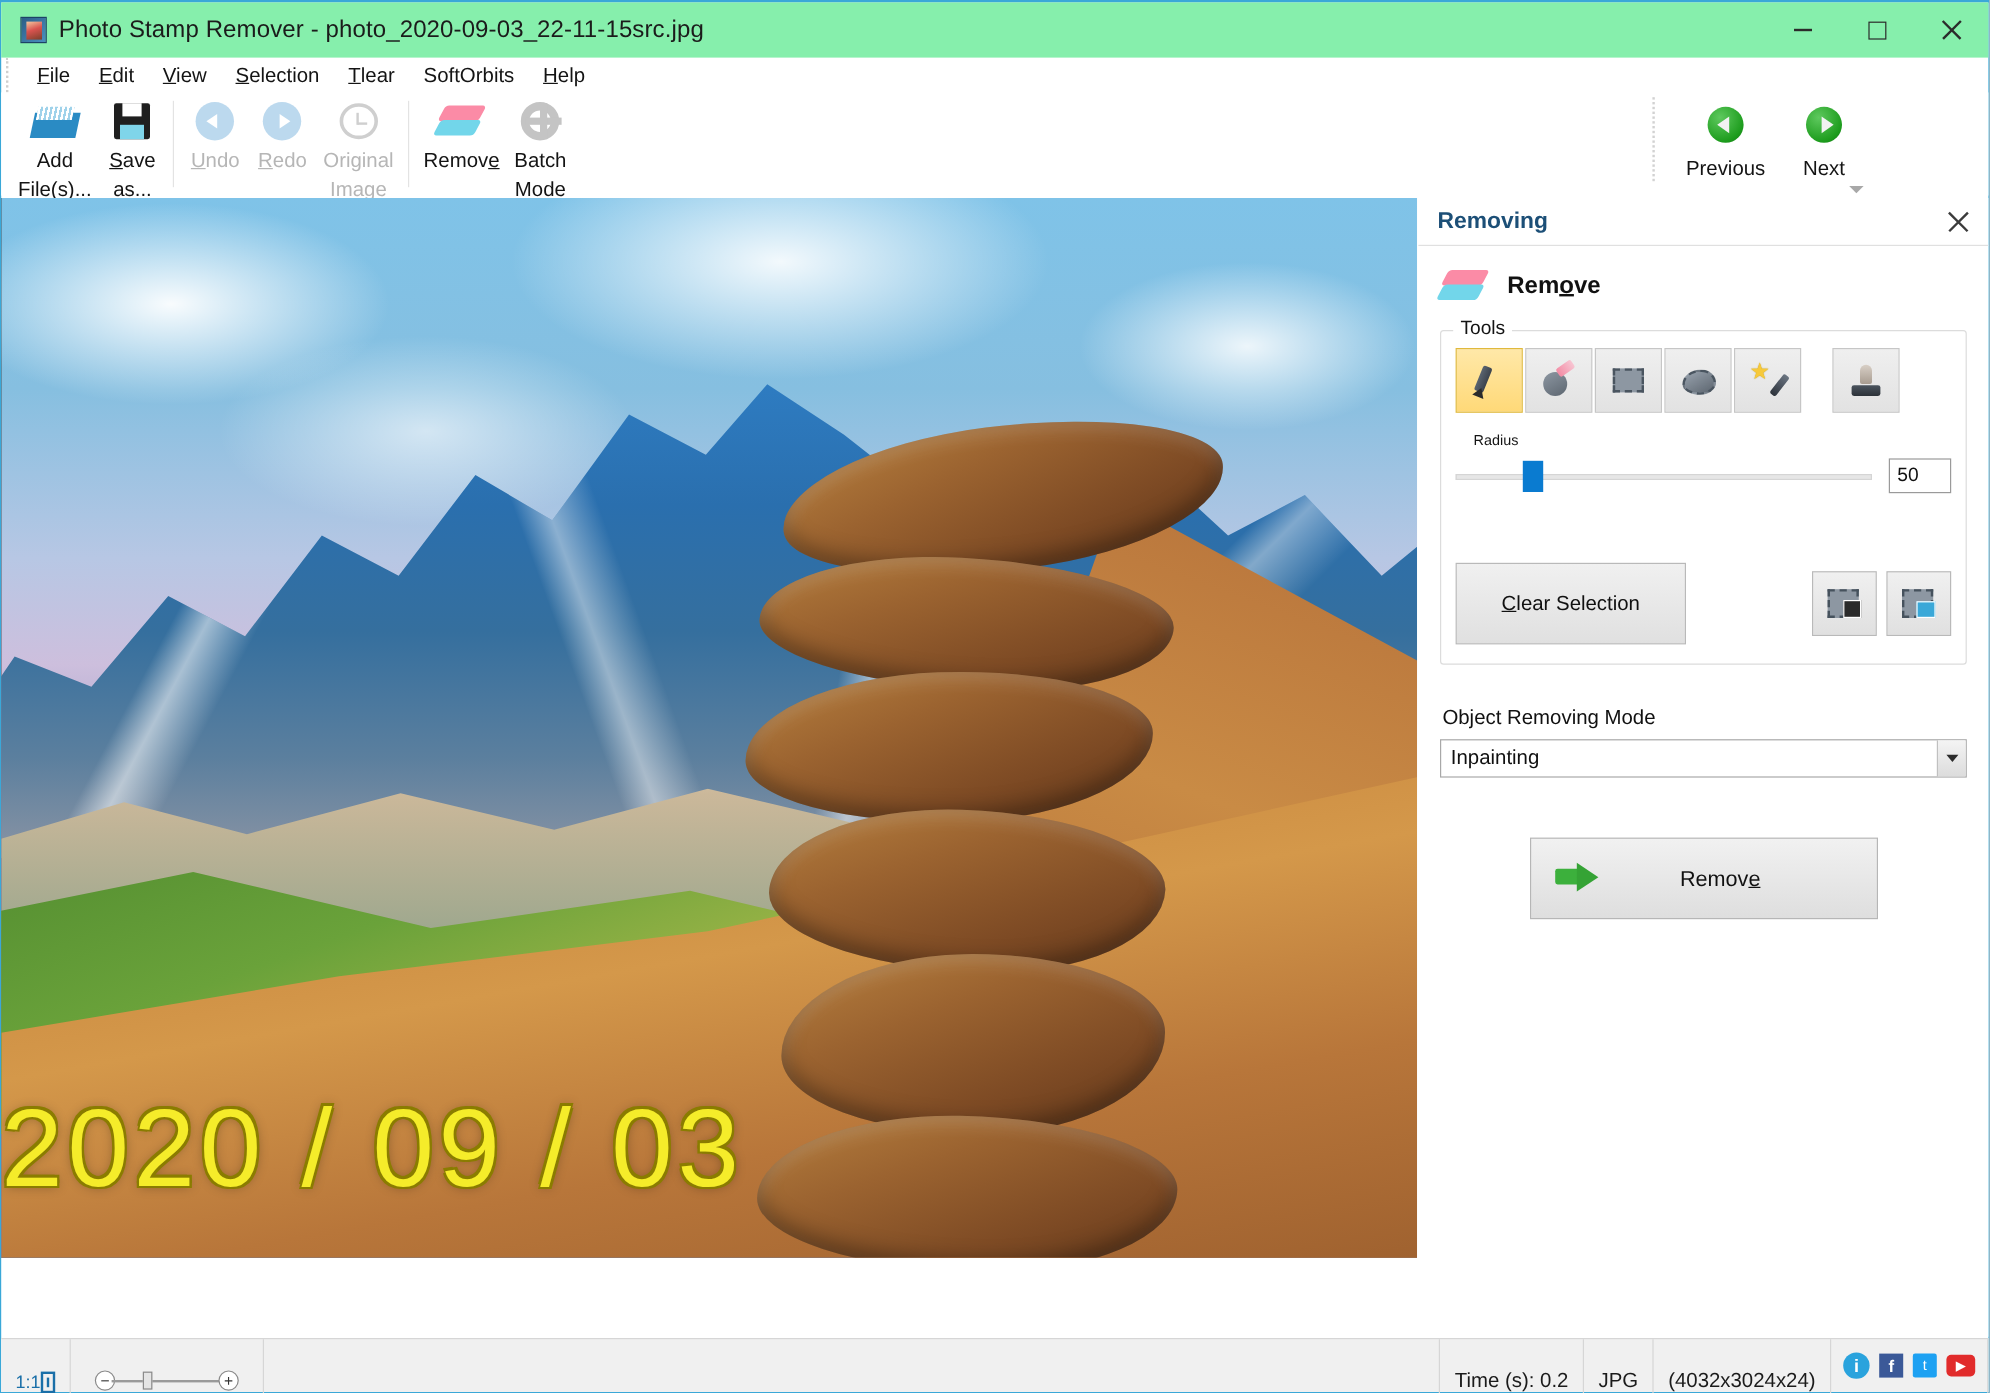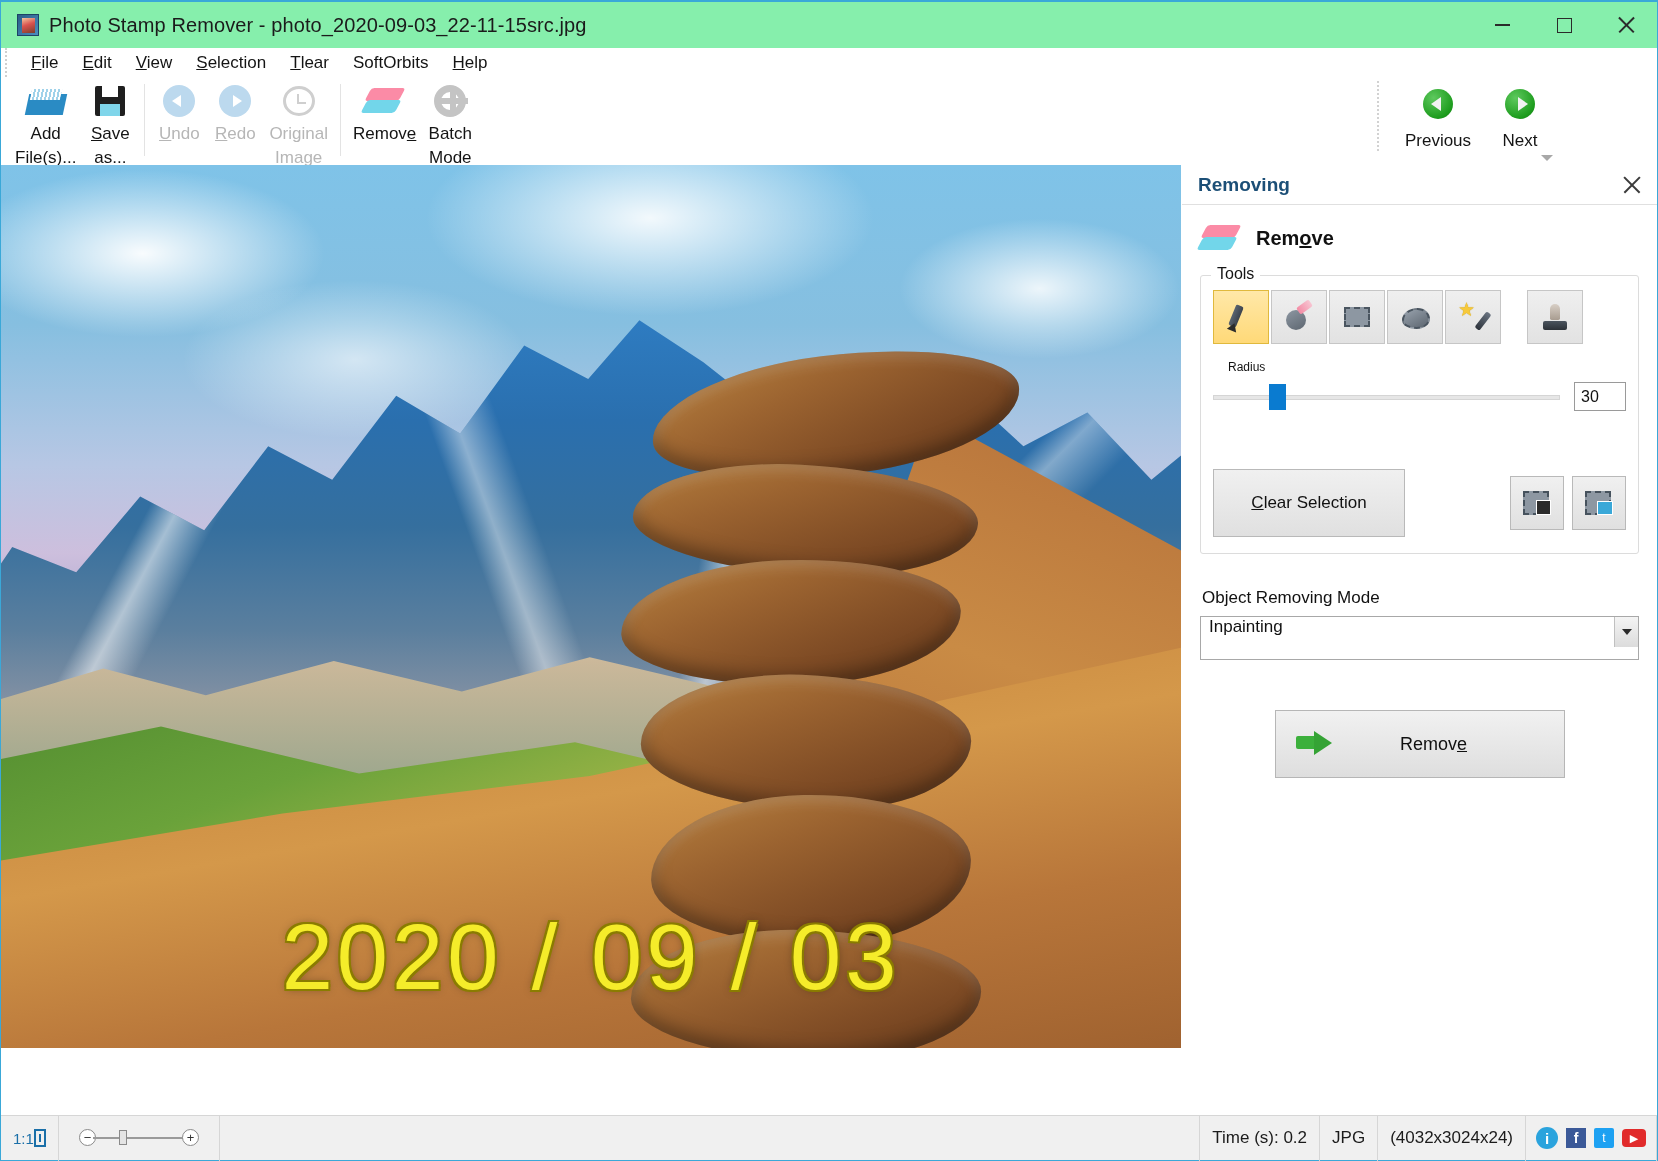--- a/index.html
+++ b/index.html
@@ -137,21 +137,21 @@
   .rock { position:absolute; border-radius:48% 52% 46% 54% / 55% 45% 55% 45%;
     background:linear-gradient(160deg,#b8813f 0%, #9b6330 35%, #7d4a24 70%, #5f3619 100%);
     box-shadow:inset 0 -8px 18px rgba(0,0,0,.35), inset 0 6px 14px rgba(255,255,255,.18);
   }
   .r1 { left:40px; top:0;   width:370px; height:120px; transform:rotate(-7deg); }
   .r2 { left:22px; top:110px; width:345px; height:110px; transform:rotate(3deg); }
   .r3 { left:10px; top:205px; width:340px; height:125px; transform:rotate(-2deg); }
   .r4 { left:30px; top:320px; width:330px; height:135px; transform:rotate(2deg); }
   .r5 { left:40px; top:440px; width:320px; height:150px; transform:rotate(-1deg); }
   .r6 { left:20px; top:575px; width:350px; height:130px; transform:rotate(1deg); }
-  .stamp { position:absolute; left:0; right:0; bottom:38px; text-align:center;
+  .stamp { position:absolute; left:0; right:0; bottom:38px; text-align:left;
     font-family:"Liberation Sans", sans-serif; font-size:92px; font-weight:400;
     color:#f5ec2a; letter-spacing:4px;
     text-shadow:-2px -2px 0 #8a7c00, 2px -2px 0 #8a7c00, -2px 2px 0 #8a7c00, 2px 2px 0 #8a7c00,
                 0 0 10px rgba(0,0,0,.35);
   }
 
   
   .toolbox { flex:1; background:#fff; border-left:1px solid #ffffff; position:relative; }
   .tb-header { height:40px; display:flex; align-items:center; padding:0 14px 0 16px;
                border-bottom:1px solid #e0e0e0; }
@@ -222,42 +222,42 @@
         border:2px dashed #46525d; background:#8d97a2; }
   .gl-savesel:after { content:""; position:absolute; right:0; bottom:0; width:13px; height:13px;
         background:#2b2b2b; border:1px solid #fff; }
   .gl-loadsel { width:28px; height:24px; position:relative; }
   .gl-loadsel:before { content:""; position:absolute; left:0; top:0; width:22px; height:20px;
         border:2px dashed #46525d; background:#8d97a2; }
   .gl-loadsel:after { content:""; position:absolute; right:0; bottom:0; width:14px; height:12px;
         background:#3aa8d8; border:1px solid #fff; }
 
   .orm-label { font-size:17px; color:#111; margin:34px 0 8px 2px; }
-  .combo { height:44px; border:1px solid #a8a8a8; background:#fff; display:flex;
-           align-items:flex-start; position:relative; }
+  .combo { height:32px; border:1px solid #a8a8a8; background:#fff; display:flex;
+           align-items:center; position:relative; }
   .combo .val { font-size:17px; color:#111; padding-left:8px; flex:1; }
   .combo .arrowbox { width:24px; height:30px; background:linear-gradient(180deg,#f4f4f4,#dcdcdc);
            border-left:1px solid #c0c0c0; display:flex; align-items:center; justify-content:center; }
   .combo .arrowbox i { width:0;height:0; border-left:5px solid transparent;
            border-right:5px solid transparent; border-top:6px solid #2b2b2b; }
 
   .remove-wrap { display:flex; justify-content:center; margin-top:50px; }
   .remove-btn { width:290px; height:68px; background:linear-gradient(180deg,#f1f1f1,#dedede);
         border:1px solid #b6b6b6; display:flex; align-items:center; position:relative; }
   .remove-btn .gico { width:38px; height:28px; margin-left:20px; position:relative; }
   .remove-btn .gico:before { content:""; position:absolute; left:0; top:6px; width:22px; height:13px;
         background:#3cb03c; border-radius:2px; }
   .remove-btn .gico:after { content:""; position:absolute; left:18px; top:1px; width:0;height:0;
         border-top:12px solid transparent; border-bottom:12px solid transparent; border-left:18px solid #35a335; }
   .remove-btn .rlbl { flex:1; text-align:center; font-size:18px; color:#111; padding-right:30px; }
 
   
   .statusbar { position:absolute; left:0; right:0; bottom:0; height:45px;
       background:#f0f0f0; border-top:1px solid #d6d6d6; display:flex; align-items:center; }
-  .sb-cell { height:45px; display:flex; align-items:center; padding:0 12px;
+  .sb-cell { height:45px; display:flex; align-items:flex-end; padding:0 12px;
       border-right:1px solid #d6d6d6; font-size:17px; color:#1b1b1b; }
   .sb-zoom { width:58px; justify-content:space-between; }
   .zoom11 { font-size:15px; color:#1a6fa8; }
   .fitbox { width:22px; height:18px; border:2px solid #1a6fa8; position:relative; }
   .fitbox:after { content:""; position:absolute; left:3px; top:3px; right:3px; bottom:3px; background:#1a6fa8; }
   .zslider { width:120px; position:relative; height:20px; margin:0 8px; }
   .zslider .ztrack { position:absolute; left:14px; right:14px; top:9px; height:2px; background:#9a9a9a; }
   .zminus,.zplus { position:absolute; top:1px; width:17px; height:17px; border-radius:50%;
         border:1px solid #8a8a8a; background:#fff; color:#333; font-size:13px; line-height:15px; text-align:center; }
   .zminus { left:0; } .zplus { right:0; }
@@ -442,21 +442,21 @@
               <div class="gl gl-stamp"></div>
             </div>
           </div>
 
           <div class="radius-label">Radius</div>
           <div class="radius-row">
             <div class="slider">
               <div class="track"></div>
               <div class="thumb"></div>
             </div>
-            <div class="num-box">30</div>
+            <div class="num-box">50</div>
           </div>
 
           <div class="actions-row">
             <div class="clear-btn">
               <span><u>C</u>lear Selection</span>
             </div>
             <div class="sm-btns">
               <div class="sm-btn">
                 <div class="gl-savesel"></div>
               </div>

